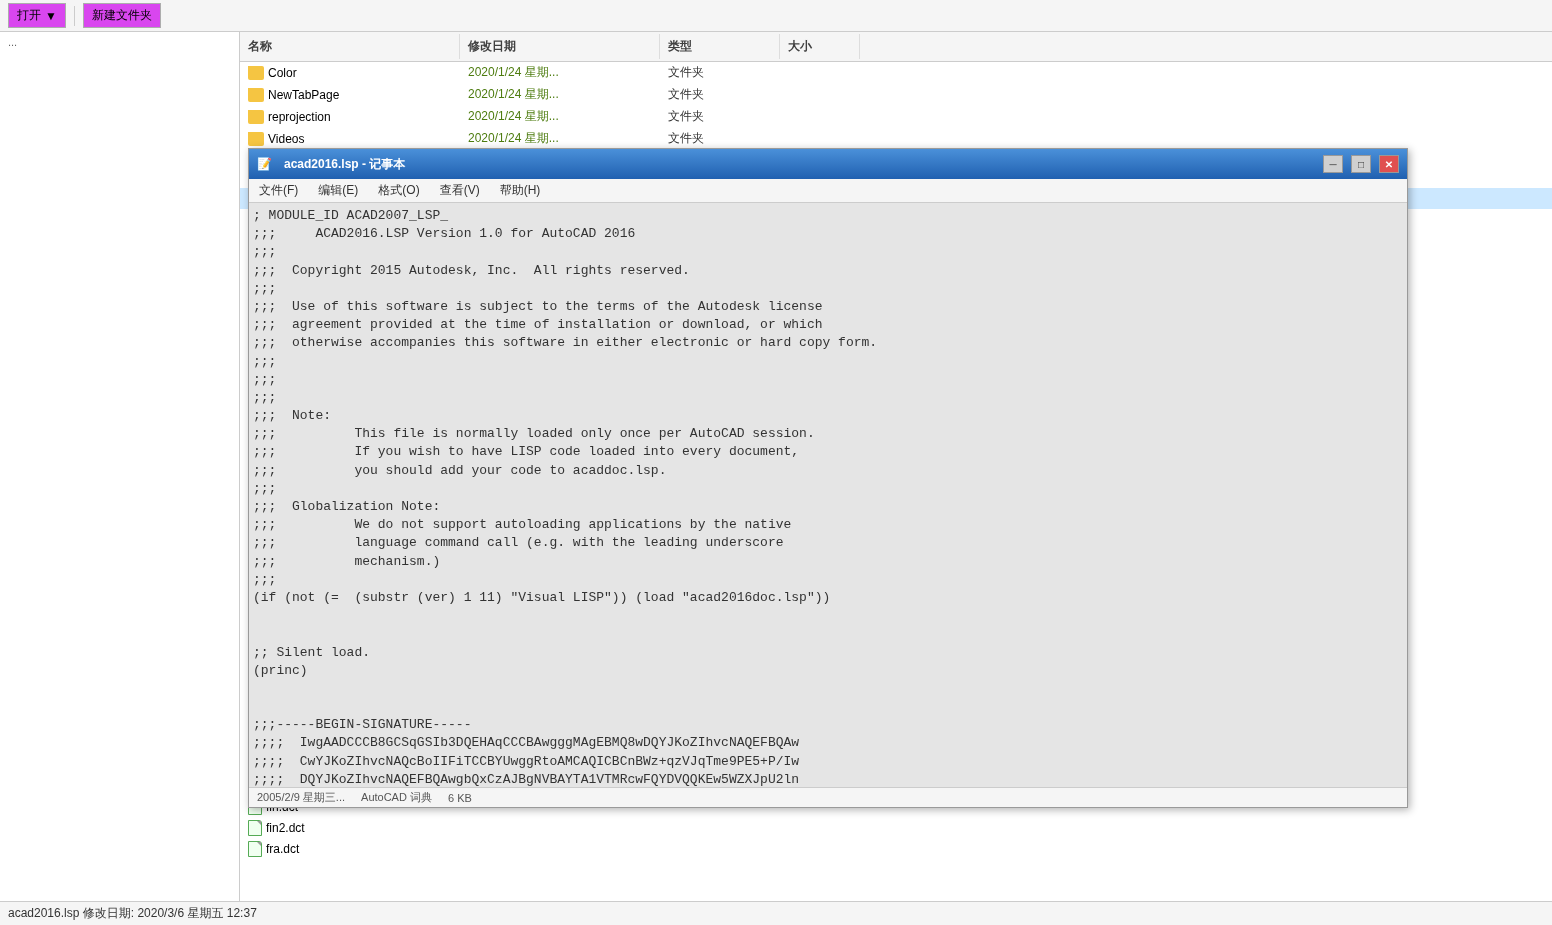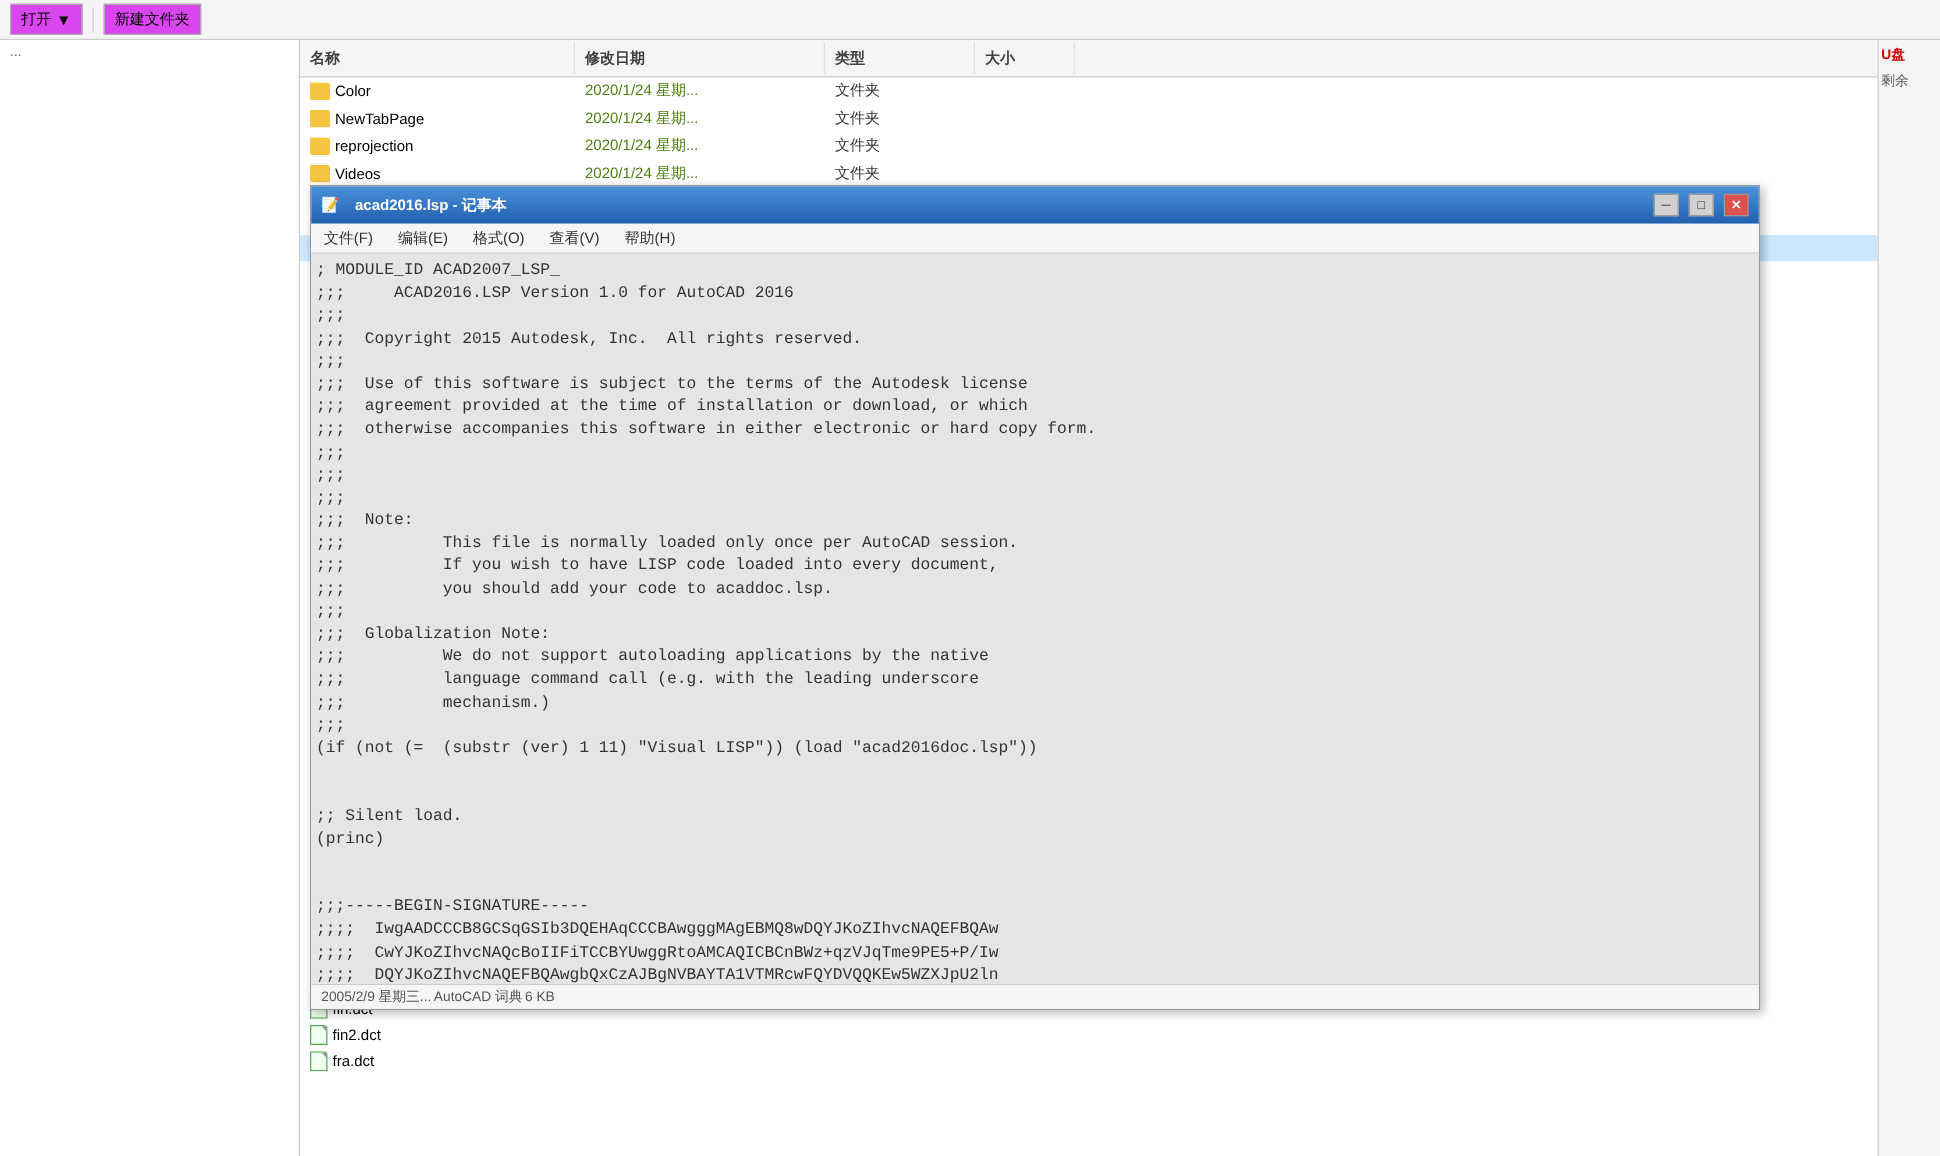--- a/index.html
+++ b/index.html
@@ -279,21 +279,21 @@
 
     .notepad-statusbar {
       height: 20px;
       background: #f5f5f5;
       border-top: 1px solid #ccc;
       display: flex;
       align-items: center;
       padding: 0 8px;
       font-size: 11px;
       color: #555;
-      gap: 2px;
+      gap: 16px;
     }
 
     
     .right-panel {
       width: 50px;
       background: #f5f5f5;
       border-left: 1px solid #ccc;
       flex-shrink: 0;
     }
   </style>
@@ -707,27 +707,26 @@
             <span>fra.dct</span>
           </div>
           <div class="file-item-date"></div>
           <div class="file-item-type"></div>
           <div class="file-item-size"></div>
         </div>
 
       </div>
     </div>
 
-    <div class="right-panel">
-      <div style="padding:4px 2px; font-size:11px; color:#c00; font-weight:bold;">U盘</div>
-      <div style="padding:2px; font-size:11px; color:#555;">剩余</div>
-    </div>
 
   </div>
 
+  <div class="status-bar">
+    <span>acad2016.lsp  修改日期: 2020/3/6 星期五 12:37</span>
+  </div>
 
 </div>
 
 <div class="notepad-window">
 
   <div class="notepad-titlebar">
     <span style="font-size:12px; margin-right:4px;">📝</span>
     <span class="notepad-title-text">acad2016.lsp - 记事本</span>
     <div class="window-btn minimize">─</div>
     <div class="window-btn maximize">□</div>

